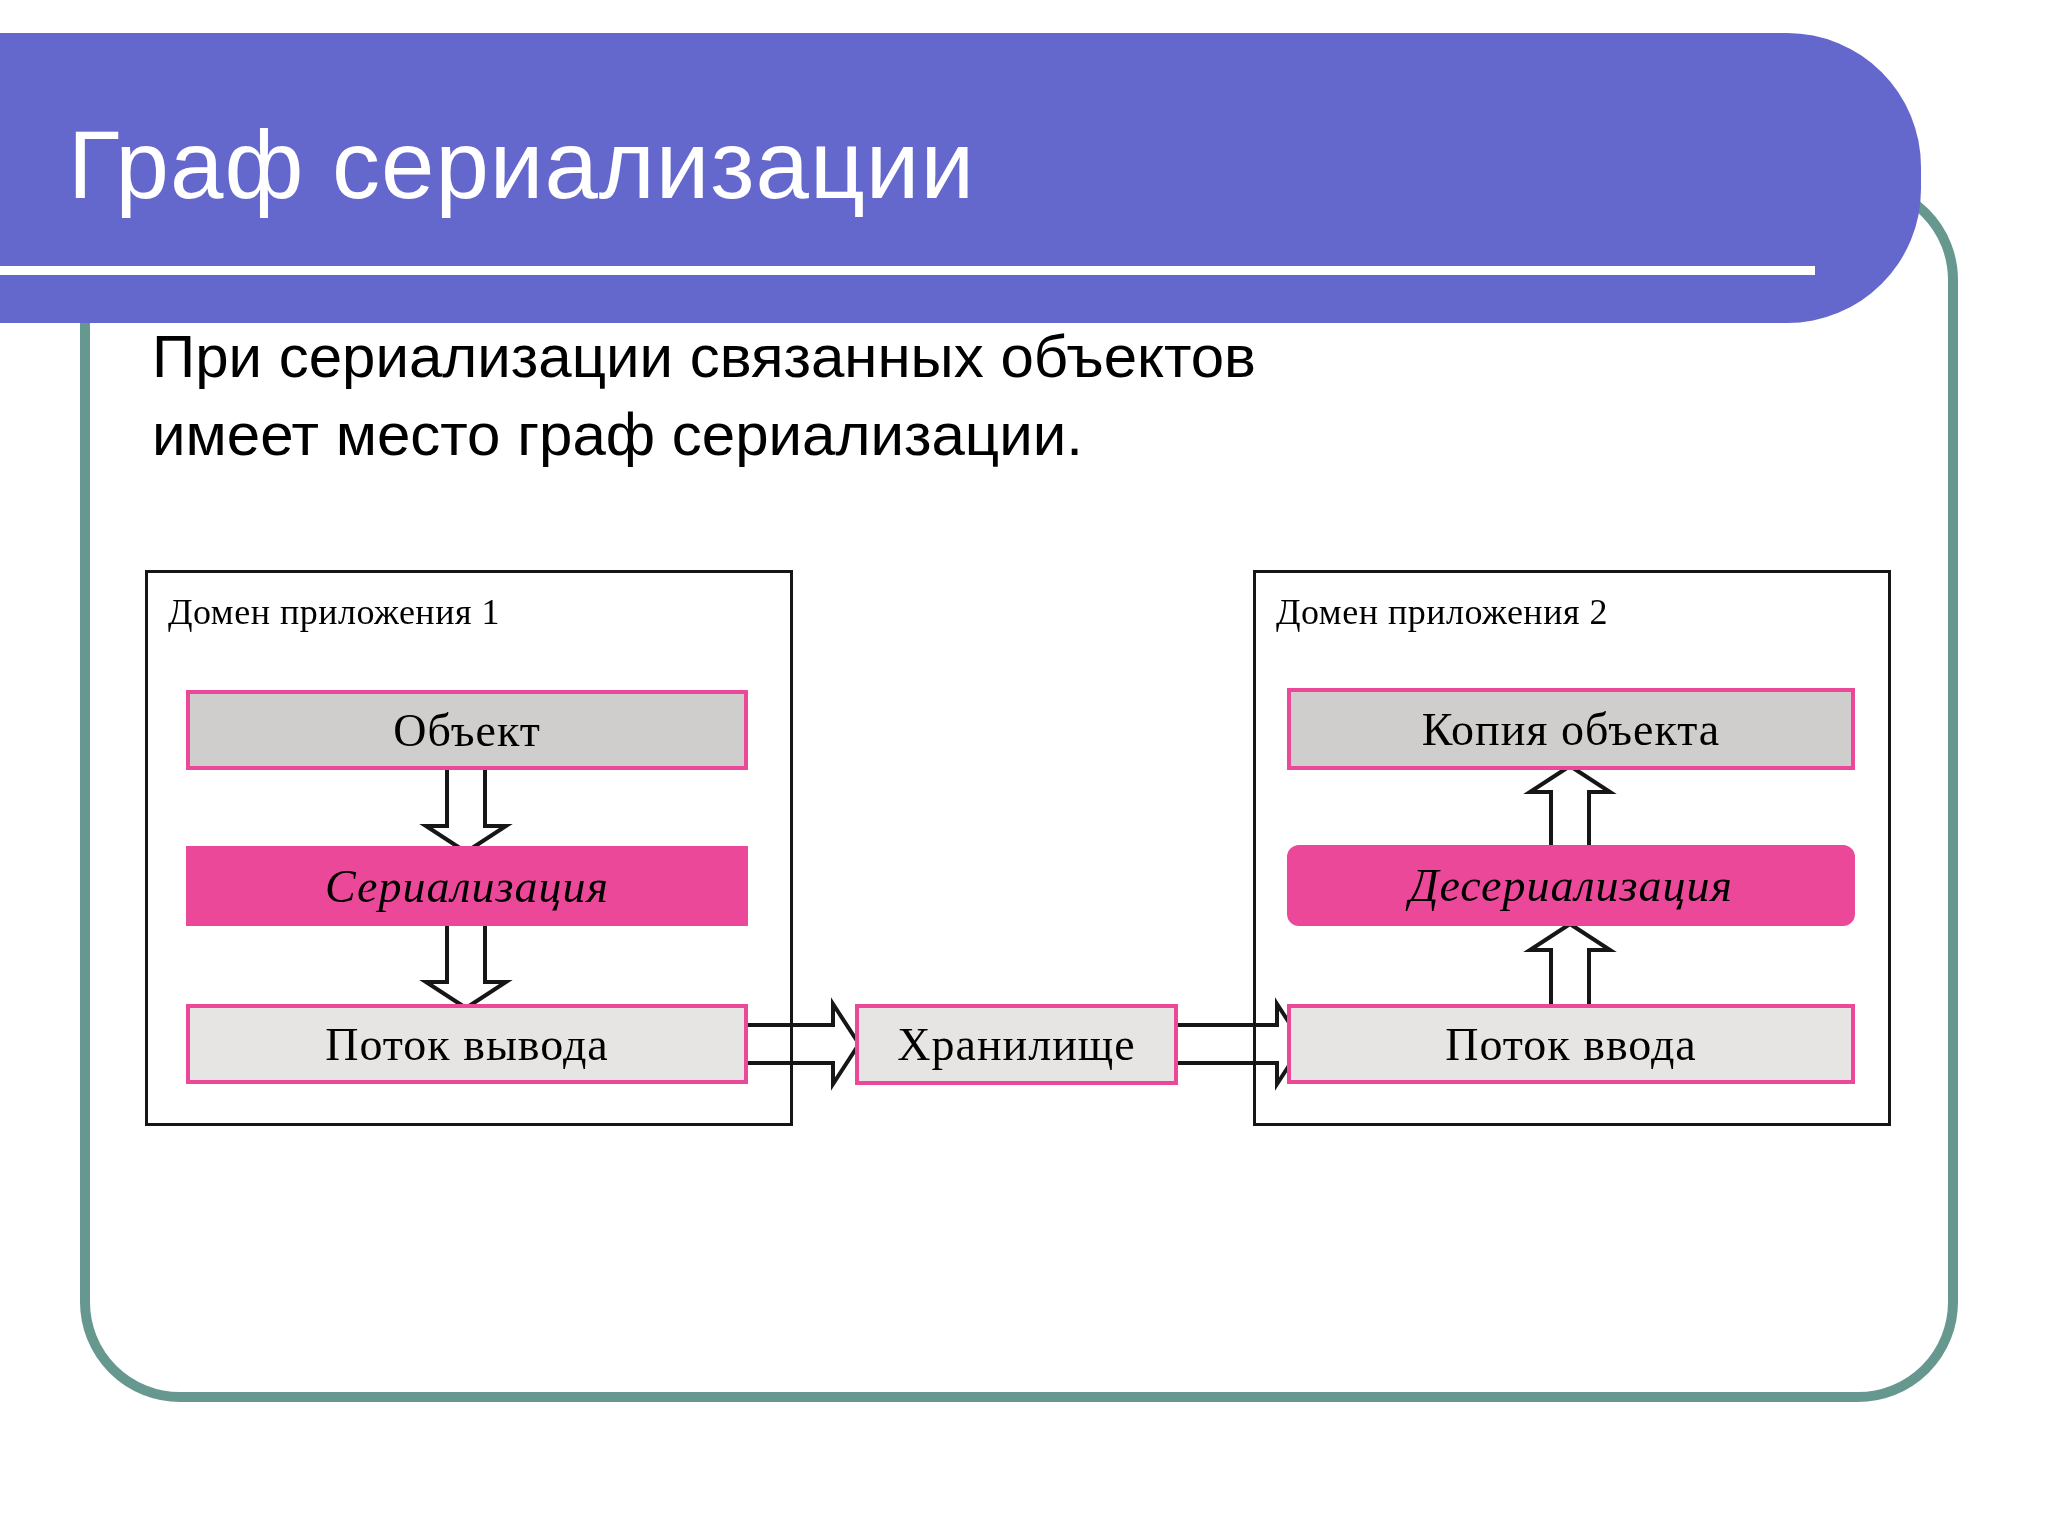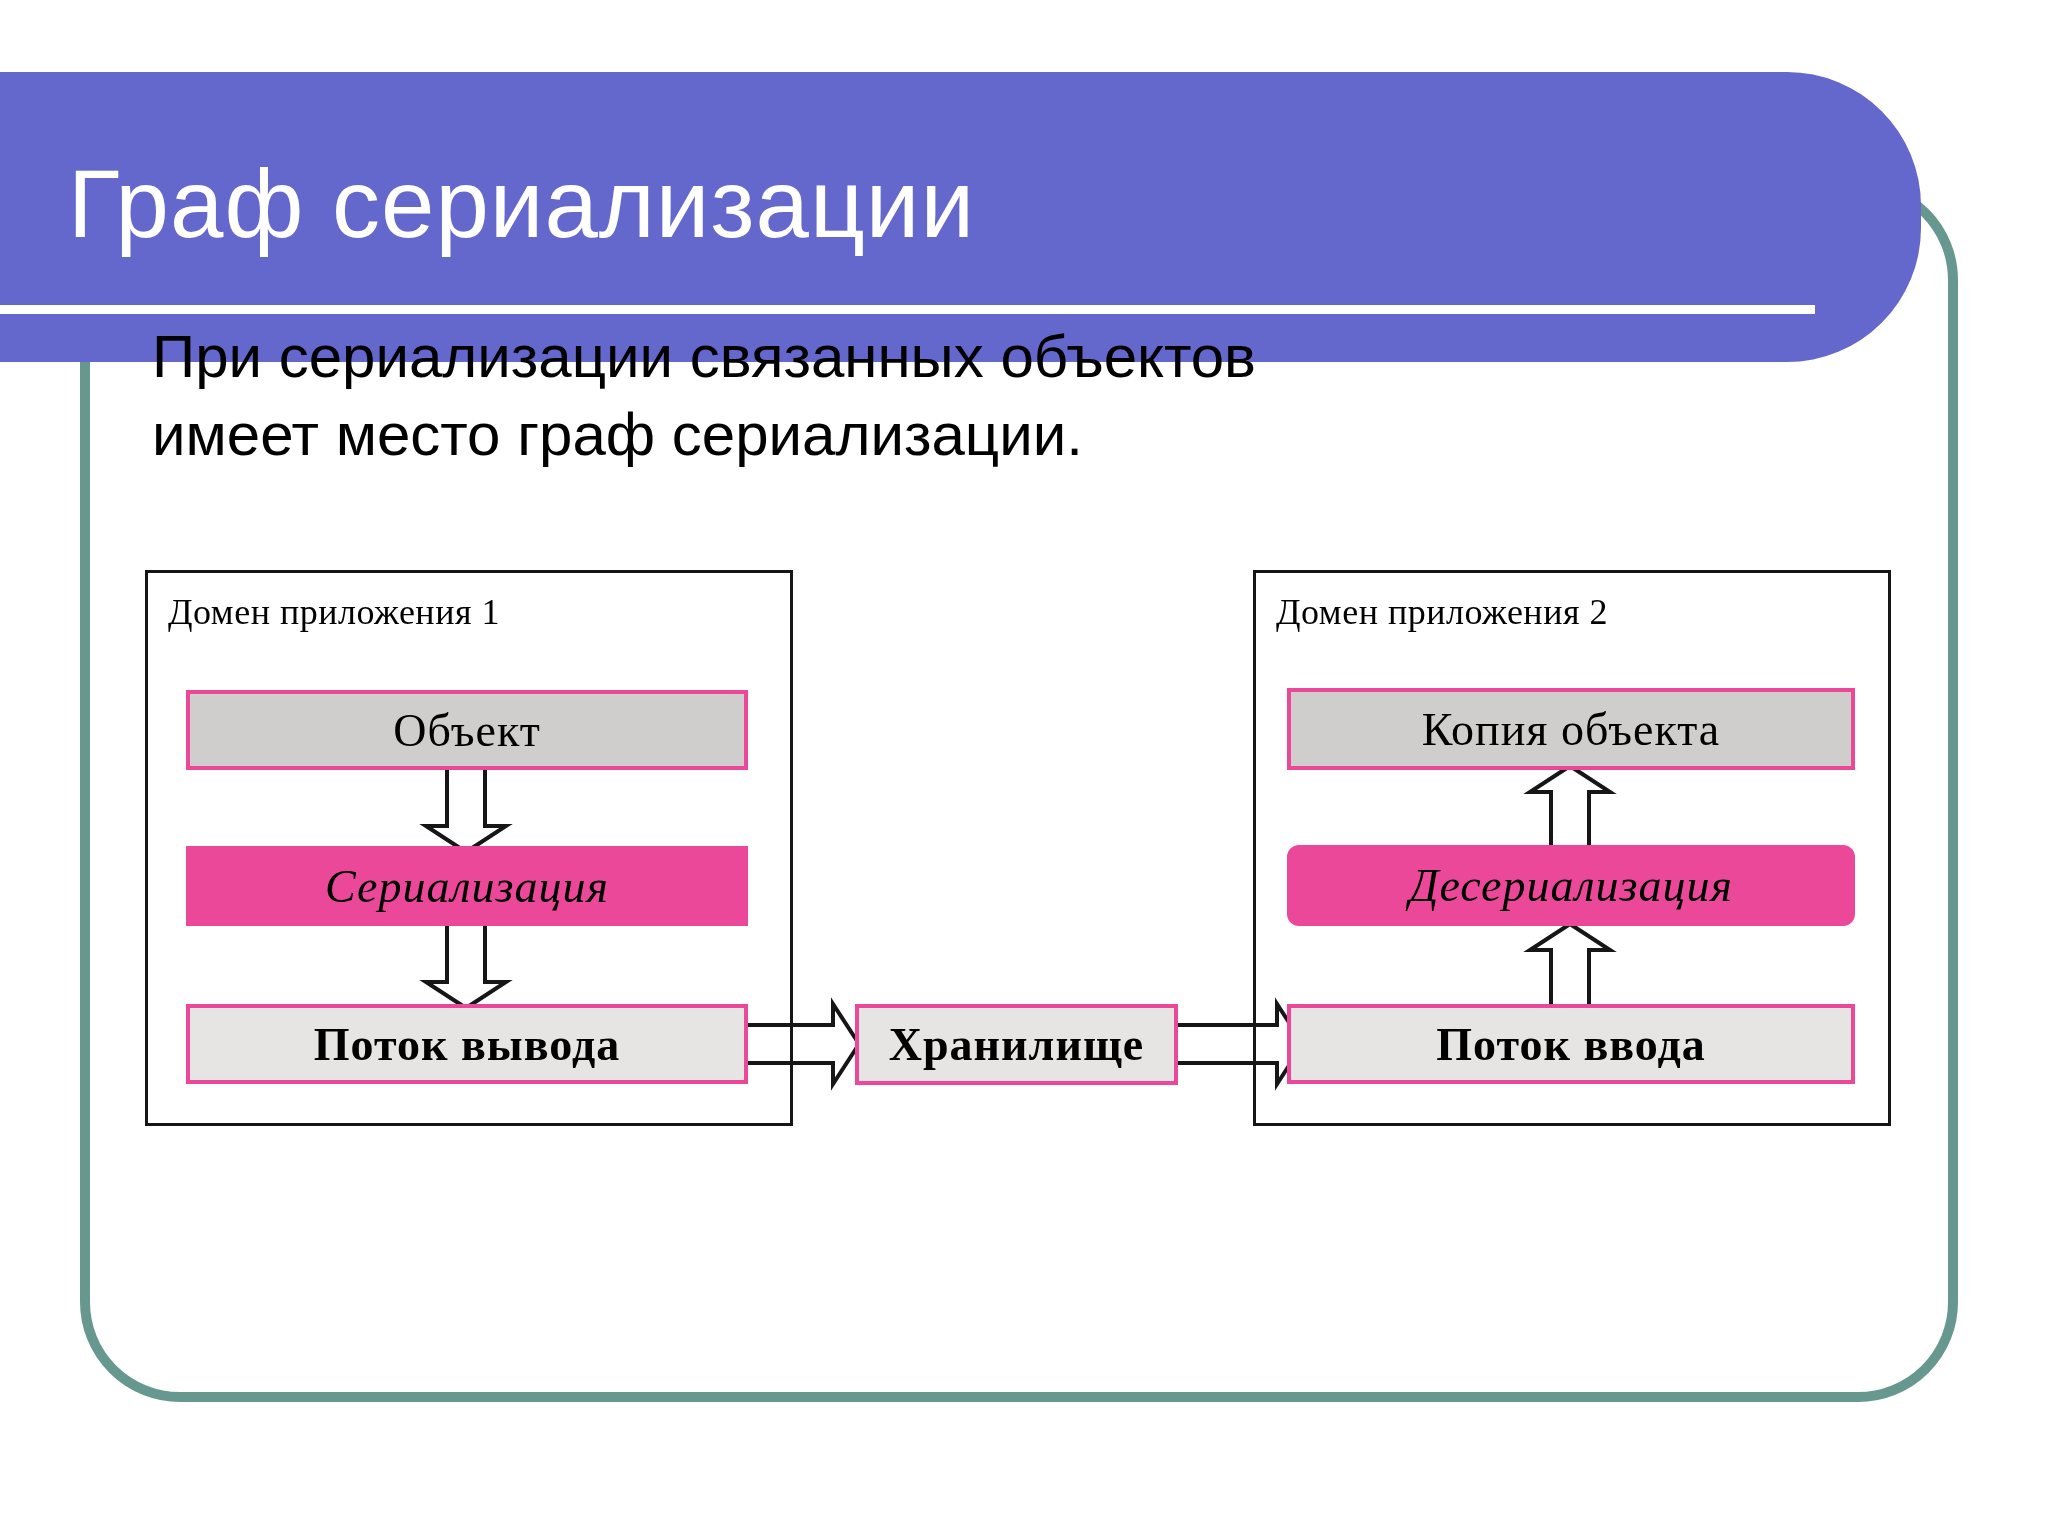--- a/index.html
+++ b/index.html
@@ -22,21 +22,20 @@
     z-index:1;
   }
   
   .banner{
     position:absolute;
     left:0;top:33px;
     width:1921px;height:290px;
     background:#6467CB;
     border-radius:0 134px 134px 0;
     z-index:2;
-    margin-top:39px;
   }
   .banner-title{
     position:absolute;
     left:68px;top:84px;
     font-size:96px;
     line-height:1;
     color:#ffffff;
     white-space:nowrap;
     letter-spacing:1px;
   }
@@ -82,21 +81,21 @@
     box-sizing:border-box;
     border:4px solid #ec4899;
     display:flex;align-items:center;justify-content:center;
     font-size:46px;
     letter-spacing:1px;
     z-index:4;
     white-space:nowrap;
   }
   .fill-light {background:#D0CECD;}
   .fill-medium{background:#ec4899;font-style:italic;}
-  .fill-pale  {background:#E7E5E4;font-weight:bold;}
+  .fill-pale  {background:#E7E5E4;}
   .node-object {left:186px;top:690px;width:562px;height:80px;}
   .node-serial {left:186px;top:846px;width:562px;height:80px;}
   .node-outstream{left:186px;top:1004px;width:562px;height:80px;}
   .node-copy   {left:1287px;top:688px;width:568px;height:82px;}
   .node-deserial{left:1287px;top:845px;width:568px;height:81px;border-radius:12px;}
   .node-instream{left:1287px;top:1004px;width:568px;height:80px;}
   .node-storage{left:855px;top:1004px;width:323px;height:81px;}
   .arrows-layer{
     position:absolute;left:0;top:0;width:2048px;height:1536px;
     z-index:2;

